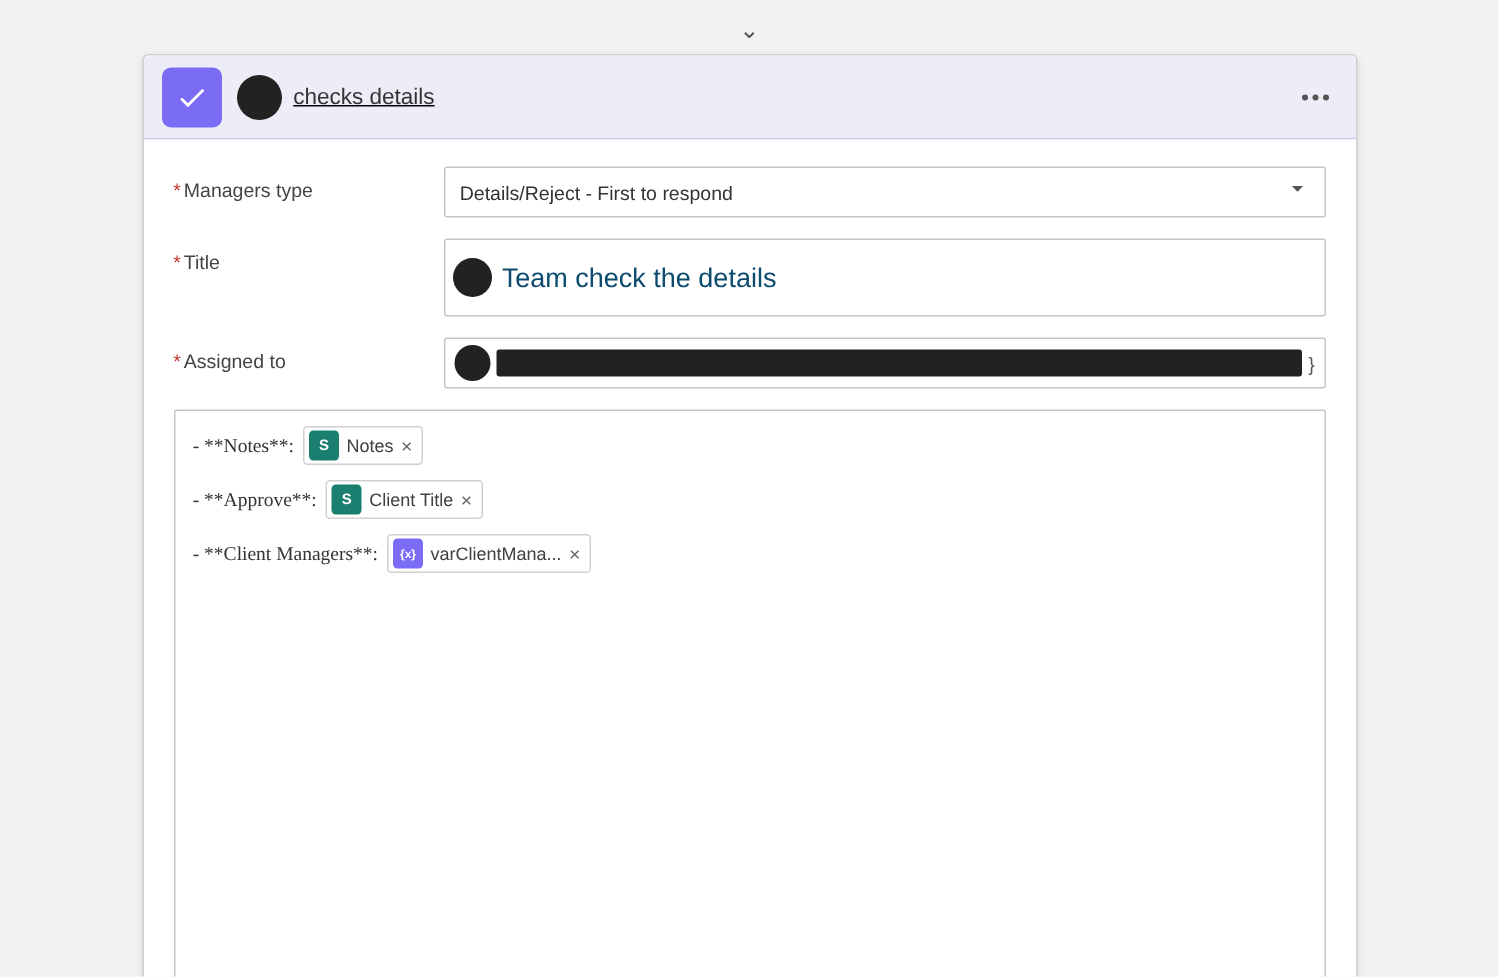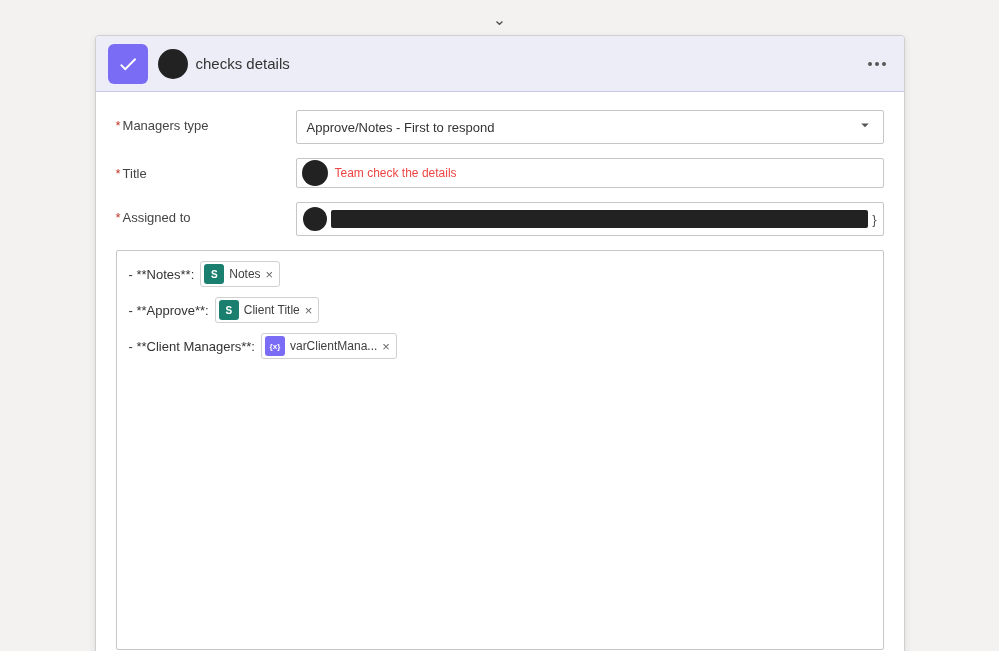--- a/index.html
+++ b/index.html
@@ -29,20 +29,21 @@
 
     .card-header {
       background: #ededf8;
       border-bottom: 1px solid #c8c8e8;
       border-radius: 4px 4px 0 0;
       display: flex;
       align-items: center;
       padding: 0 12px;
       height: 56px;
       position: relative;
+      text-decoration: underline;
     }
 
     .card-icon {
       width: 40px;
       height: 40px;
       background: #7b6cf6;
       border-radius: 6px;
       display: flex;
       align-items: center;
       justify-content: center;
@@ -112,24 +113,24 @@
     .form-label .required {
       color: #c0392b;
       font-size: 13px;
     }
 
     .form-control {
       flex: 1;
       border: 1px solid #c8c6c4;
       border-radius: 2px;
       padding: 6px 10px;
-      font-size: 12px;
-      color: #ef4444;
+      font-size: 18px;
+      color: #0c4a6e;
       outline: none;
-      height: 30px;
+      height: 52px;
     }
 
     .select-wrapper {
       flex: 1;
       position: relative;
     }
 
     .select-display {
       border: 1px solid #c8c6c4;
       border-radius: 2px;
@@ -203,20 +204,21 @@
       display: flex;
       align-items: center;
       margin-bottom: 10px;
       gap: 6px;
       font-size: 13px;
       color: #333;
     }
 
     .details-prefix {
       white-space: nowrap;
+      font-family: Liberation Serif, serif;
     }
 
     .chip {
       display: inline-flex;
       align-items: center;
       border: 1px solid #d0d0d0;
       border-radius: 3px;
       padding: 2px 6px 2px 3px;
       gap: 5px;
       font-size: 12px;
@@ -288,21 +290,21 @@
 
     <div class="card-body">
 
       <div class="form-row">
         <div class="form-label">
           <span class="required">*</span>
           <span>Managers type</span>
         </div>
         <div class="select-wrapper">
           <div class="select-display">
-            <span>Approve/Notes - First to respond</span>
+            <span>Details/Reject - First to respond</span>
           </div>
           <div class="select-chevron">
             <svg width="18" height="18" viewBox="0 0 24 24" fill="#555">
                 <path d="M7 10l5 5 5-5z"></path>
               </svg>
           </div>
         </div>
       </div>
 
       <div class="form-row">

